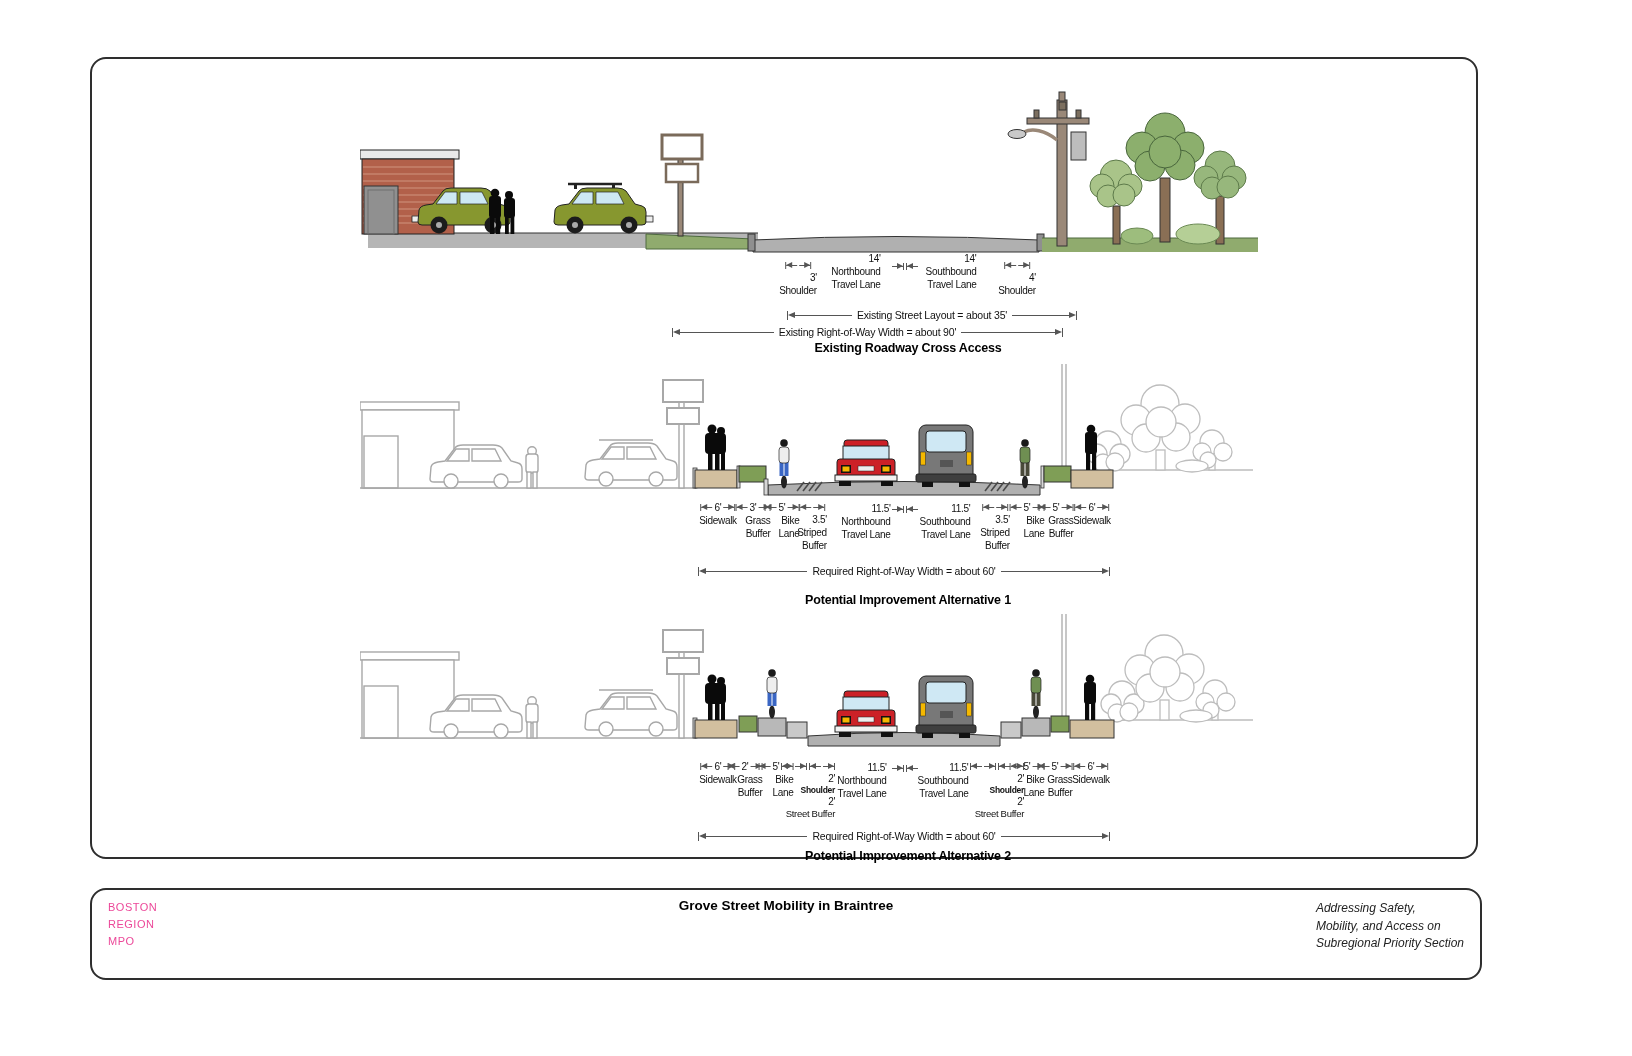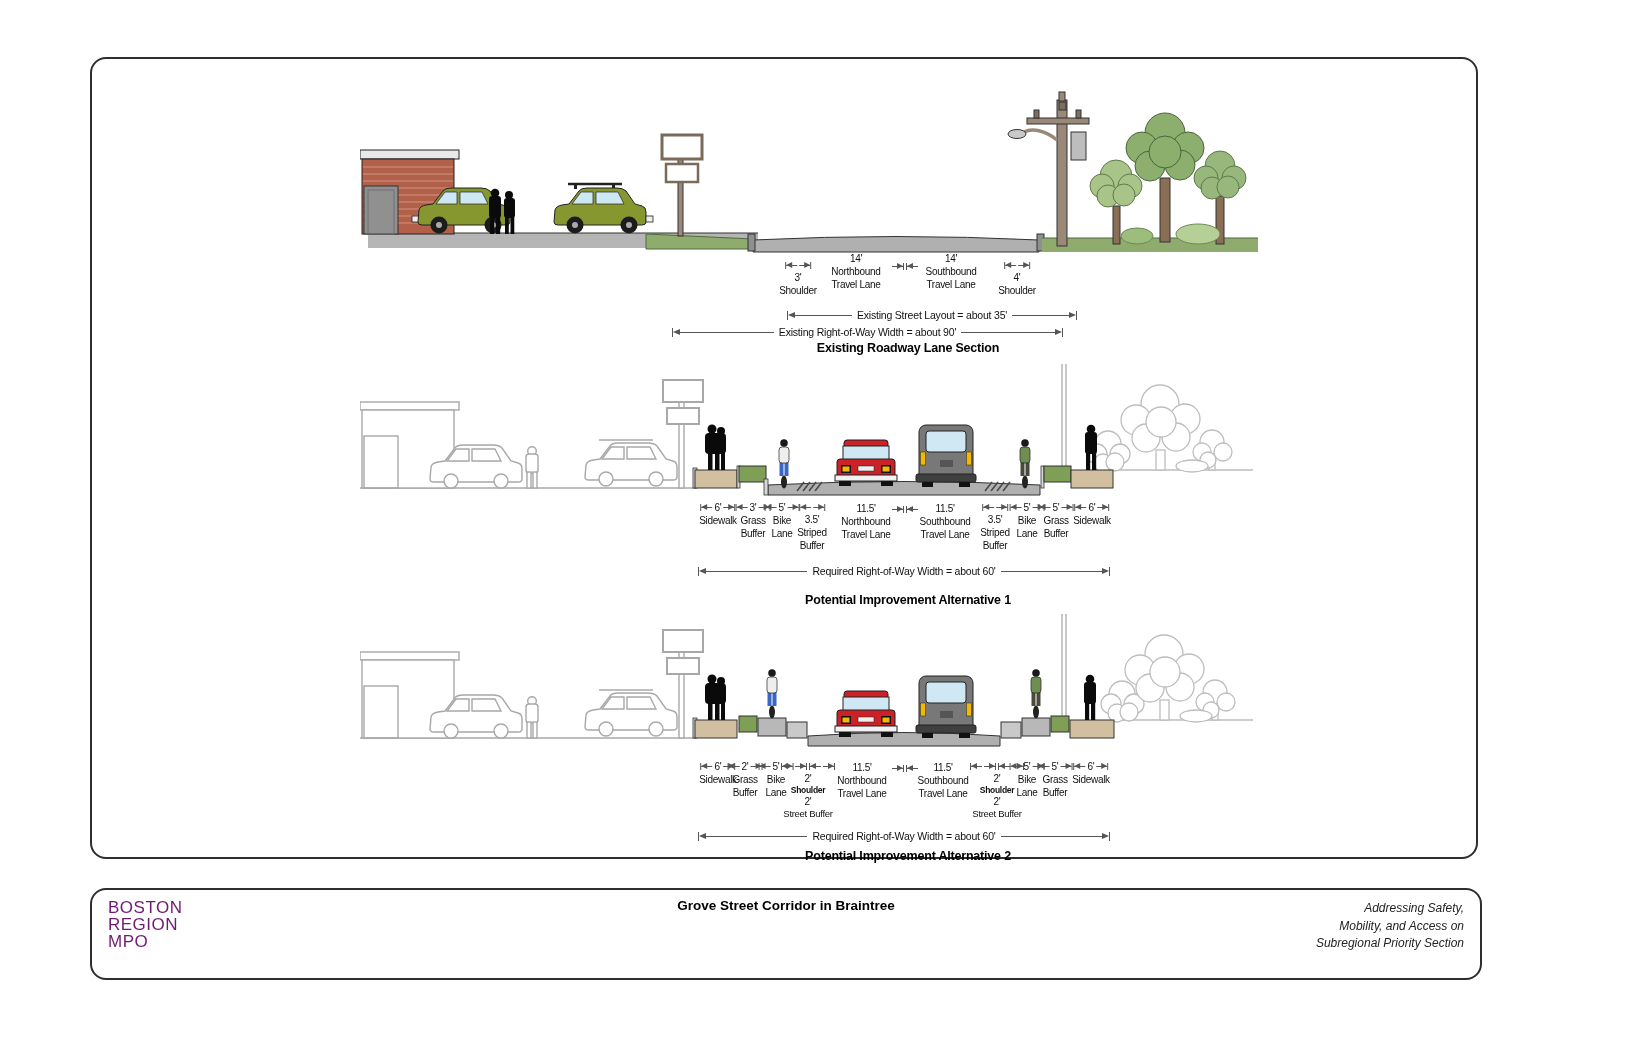--- a/index.html
+++ b/index.html
@@ -3,21 +3,21 @@
 <meta charset="utf-8">
 <style>
   html,body{margin:0;padding:0;background:#fff;}
   .page{position:relative;width:1632px;height:1056px;background:#fff;
         font-family:"Liberation Sans",sans-serif;overflow:hidden;}
   .panel{position:absolute;border:2px solid #2e2e2e;border-radius:16px;background:#fff;}
   #main-panel{left:90px;top:57px;width:1384px;height:798px;}
   #footer-panel{left:90px;top:888px;width:1388px;height:88px;}
   .scene{position:absolute;}
   
-  .seg{position:absolute;transform:translateX(-50%);text-align:center;color:#111;
+  .seg{position:absolute;transform:translateX(-50%);text-align:right;color:#111;
        font-size:10px;line-height:13px;letter-spacing:-0.3px;white-space:nowrap;}
   .seg .dimrow{display:flex;justify-content:center;align-items:center;height:9px;gap:2px;margin-bottom:2px;}
   .segdim{font-size:10px;line-height:12px;}
   .segname{line-height:13px;}
   .segname.sm{font-size:8.5px;font-weight:bold;line-height:11px;}
   .segname.md{font-size:9.5px;line-height:12px;}
   
   .da{position:relative;display:inline-block;width:11px;height:7px;}
   .da::before{content:"";position:absolute;left:0;right:0;top:3px;border-top:1px solid #555;}
   .da.l{border-left:1px solid #555;}
@@ -31,26 +31,26 @@
         color:#111;letter-spacing:-0.2px;}
   .scap{width:1px;height:9px;background:#555;}
   .sah{width:0;height:0;}
   .sah.l{border-top:3.5px solid transparent;border-bottom:3.5px solid transparent;border-right:7px solid #555;}
   .sah.r{border-top:3.5px solid transparent;border-bottom:3.5px solid transparent;border-left:7px solid #555;}
   .sline{flex:1;height:0;border-top:1px solid #555;}
   .stext{padding:0 5px;white-space:nowrap;}
   .sectitle{position:absolute;transform:translateX(-50%);font-weight:bold;font-size:12.5px;
             color:#000;white-space:nowrap;letter-spacing:-0.2px;}
   
-  .org{position:absolute;left:16px;top:9px;font-size:17px;line-height:17px;color:#701a75;letter-spacing:.5px;}
+  .org{position:absolute;left:16px;top:9px;font-size:11px;line-height:17px;color:#ec4899;letter-spacing:.5px;}
   .caption{position:absolute;left:0;right:0;top:7px;text-align:center;font-weight:bold;color:#000;}
   .caption .fig{font-size:14px;line-height:18px;}
   .caption .t1{font-size:13.5px;line-height:17px;}
   .caption .t2{font-size:13.5px;line-height:17px;}
-  .tagline{position:absolute;right:16px;top:10px;text-align:right;font-style:italic;
+  .tagline{position:absolute;right:16px;top:10px;font-style:italic;
            font-size:12px;line-height:17.5px;color:#222;}
 </style>
 </head>
 <body>
 
 <div class="page">
   <div class="panel" id="main-panel"></div>
 
   <svg class="scene" style="left:360px;top:88px" width="900" height="166" viewBox="0 0 900 166">
 
@@ -209,21 +209,21 @@
   </div>
   <div class="srow" style="left:672px;top:326px;width:391px">
     <span class="scap"></span>
       <span class="sah l"></span>
       <span class="sline"></span>
     <span class="stext">Existing Right-of-Way Width = about 90'</span>
     <span class="sline"></span>
       <span class="sah r"></span>
       <span class="scap"></span>
   </div>
-  <div class="sectitle" style="left:908px;top:341px">Existing Roadway Lane Section</div>
+  <div class="sectitle" style="left:908px;top:341px">Existing Roadway Cross Access</div>
 
   <svg class="scene" style="left:360px;top:362px" width="900" height="138" viewBox="0 0 900 138">
     <g stroke="#a8a8a8" stroke-width="1.4" fill="#fff">
       <line x1="0" y1="126" x2="336" y2="126"></line>
       <rect x="0" y="40" width="99" height="8"></rect>
       <rect x="2" y="48" width="92" height="78"></rect>
       <rect x="4" y="74" width="34" height="52" fill="none"></rect>
       <g>
         <path d="M70,117 L71,105 Q72,101 78,100 L85,99 L95,86 Q97,83 103,83 L133,83 Q139,83 142,86 L151,99 L158,101 Q162,102 162,107 L162,117 Q162,120 158,120 L74,120 Q70,120 70,117 Z"></path>
         <polygon points="87,99 96,87 109,87 109,99"></polygon>
@@ -679,21 +679,21 @@
   </div>
   <div class="sectitle" style="left:908px;top:849px">Potential Improvement Alternative 2</div>
 
   <div class="panel" id="footer-panel">
     <div class="org">
       <div>BOSTON</div>
       <div>REGION</div>
       <div>MPO</div>
     </div>
     <div class="caption">
-      <div class="t2">Grove Street Corridor in Braintree</div>
+      <div class="t2">Grove Street Mobility in Braintree</div>
     </div>
     <div class="tagline">
       <div>Addressing Safety,</div>
       <div>Mobility, and Access on</div>
       <div>Subregional Priority Section</div>
     </div>
   </div>
 </div>
 
 </body></html>

